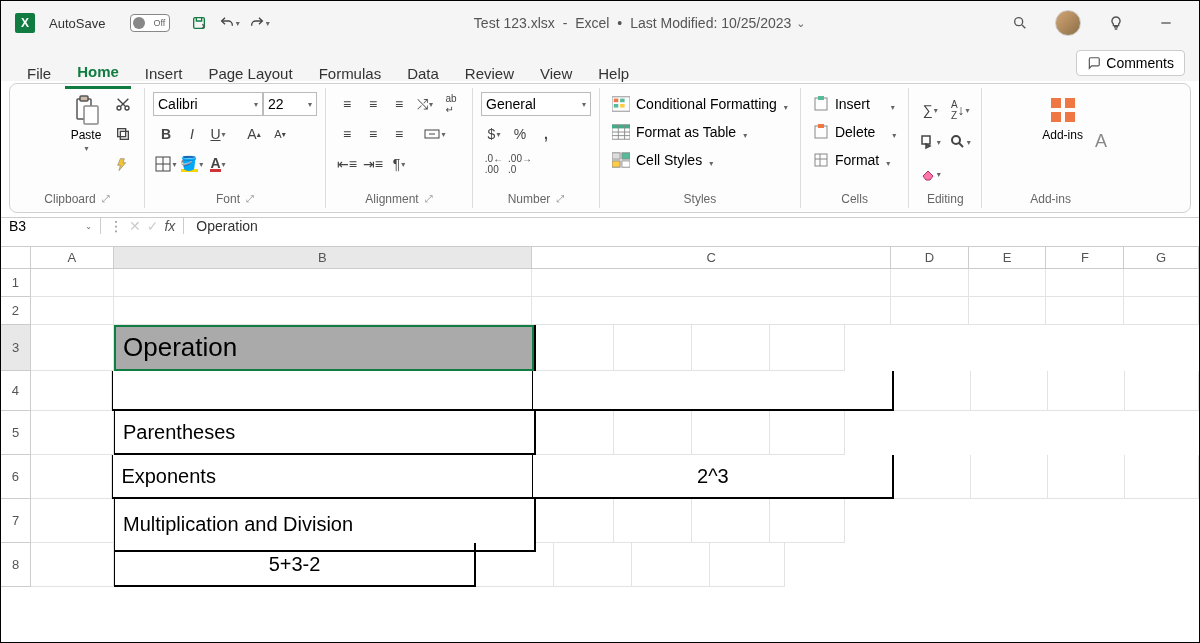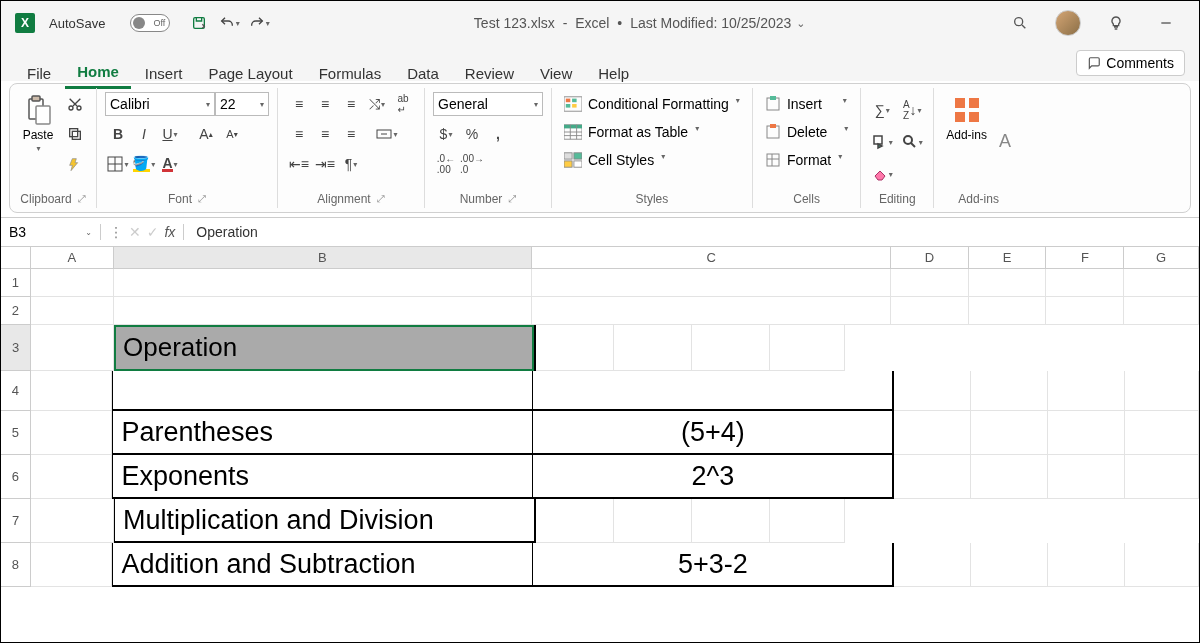--- a/index.html
+++ b/index.html
@@ -1,73 +1,73 @@
 <!DOCTYPE html>
 <html><head>
 <meta charset="utf-8">
 <style>
   *{box-sizing:border-box;margin:0;padding:0;font-family:"Segoe UI",Arial,sans-serif;}
   body{background:#fff;width:1200px;height:643px;overflow:hidden;position:relative;border:1px solid #000;}
   
   .titlebar{display:flex;align-items:center;height:44px;background:#f5f5f5;padding:0 8px;font-size:13px;color:#333;}
   .excel-icon{width:20px;height:20px;background:#107c41;color:#fff;font-weight:bold;font-size:12px;display:flex;align-items:center;justify-content:center;border-radius:2px;margin-right:14px;margin-left:6px;}
   .autosave-group{display:flex;align-items:center;gap:25px;margin-right:14px;}
-  .switch{width:40px;height:18px;border:1px solid #888;border-radius:9px;position:relative;display:flex;align-items:center;background:#fff;}
+  .switch{width:40px;height:18px;border:1px solid #888;border-radius:4px;position:relative;display:flex;align-items:center;background:#fff;}
   .switch .knob{width:12px;height:12px;border-radius:50%;background:#888;margin-left:2px;}
   .switch .off{font-size:9px;color:#666;position:absolute;right:4px;}
   .qat-btn{width:30px;height:30px;display:flex;align-items:center;justify-content:center;color:#444;position:relative;}
   .qat-btn svg{width:16px;height:16px;}
   .title-center{flex:1;text-align:center;color:#555;font-size:14px;display:flex;align-items:center;justify-content:center;gap:4px;}
   .title-right{display:flex;align-items:center;gap:20px;padding-right:10px;}
   .avatar{width:26px;height:26px;border-radius:50%;background:linear-gradient(135deg,#d4a574,#8b6f47);border:1px solid #ccc;}
   
   .tabs{display:flex;align-items:center;height:36px;background:#f5f5f5;padding:0 14px;gap:2px;font-size:15px;}
   .tab{padding:6px 12px;color:#333;cursor:pointer;margin-top:20px;}
   .tab.active{font-weight:600;border-bottom:3px solid #107c41;color:#107c41;}
   .tabs-spacer{flex:1;}
   .comments-btn{border:1px solid #ccc;border-radius:4px;padding:4px 10px;display:flex;align-items:center;gap:5px;font-size:14px;background:#fff;}
   
   .ribbon{display:flex;background:#fdfdfd;border:1px solid #d0d0d0;border-radius:8px;margin:2px 8px 4px 8px;height:130px;align-items:stretch;padding:4px 0;}
   .group{display:flex;flex-direction:column;align-items:center;padding:0 8px;border-right:1px solid #ddd;position:relative;}
   .group:last-child{border-right:none;}
   .group-body{flex:1;display:flex;align-items:flex-start;gap:4px;padding-top:4px;}
   .group-label{font-size:12px;color:#666;padding:2px 0;display:flex;align-items:center;gap:6px;}
   .dialog-launcher{font-size:10px;color:#888;}
-  .bigbtn{display:flex;flex-direction:column;align-items:center;gap:2px;padding:2px 4px;font-size:12px;}
+  .bigbtn{display:flex;flex-direction:column;align-items:center;gap:2px;padding:2px 4px;font-size:12px;margin-left:48px;}
   .bigbtn svg{width:32px;height:32px;}
   .col{display:flex;flex-direction:column;gap:6px;}
   .row{display:flex;align-items:center;gap:0;}
   .smbtn{width:26px;height:24px;display:flex;align-items:center;justify-content:center;color:#444;font-size:14px;}
   .smbtn svg{width:16px;height:16px;}
   .drop-caret{font-size:8px;margin-left:1px;color:#666;}
   select,.combo{height:24px;border:1px solid #bbb;font-size:14px;padding:0 4px;background:#fff;}
   .combo{display:flex;align-items:center;justify-content:space-between;}
-  .txtbtn{display:flex;align-items:flex-start;gap:6px;font-size:14px;padding:2px 4px;white-space:nowrap;}
+  .txtbtn{display:flex;align-items:flex-end;gap:6px;font-size:14px;padding:2px 4px;white-space:nowrap;}
   .under-red{border-bottom:3px solid #d13438;display:inline-block;line-height:12px;}
   .under-yellow{border-bottom:3px solid #ffd500;display:inline-block;line-height:12px;}
   
-  .fbar{display:flex;align-items:center;height:30px;border-top:1px solid #ccc;border-bottom:1px solid #ccc;background:#fff;font-size:14px;}
+  .fbar{display:flex;align-items:flex-start;height:30px;border-top:1px solid #ccc;border-bottom:1px solid #ccc;background:#fff;font-size:14px;}
   .namebox{width:100px;border-right:1px solid #ccc;padding:0 8px;display:flex;align-items:center;justify-content:space-between;}
   .fx-btns{display:flex;align-items:center;gap:6px;padding:0 8px;color:#888;border-right:1px solid #ccc;}
   .fx-btns .fx{font-style:italic;color:#555;}
   .fval{padding:0 12px;color:#333;}
   
   .grid{position:relative;}
   .colheads{display:flex;height:22px;border-bottom:1px solid #ccc;}
   .rowhead{width:30px;border-right:1px solid #ccc;border-bottom:1px solid #ccc;display:flex;align-items:center;justify-content:center;font-size:13px;color:#555;background:#fff;}
   .ch{border-right:1px solid #ccc;display:flex;align-items:center;justify-content:center;font-size:13px;color:#555;background:#fff;}
   .gridrow{display:flex;}
   .cell{border-right:1px solid #e3e3e3;border-bottom:1px solid #e3e3e3;height:100%;}
   .cA{width:83px;} .cB{width:420px;} .cC{width:360px;} .cD{width:78px;} .cE{width:78px;} .cF{width:78px;} .cG{width:75px;}
   .r{height:28px;}
   .r3{height:46px;}
   .r4{height:40px;}
   .rbig{height:44px;}
   .tbl{border:1.5px solid #000;}
-  .tbl .cell{border-right:1.5px solid #000;border-bottom:1.5px solid #000;padding:0 8px;display:flex;align-items:center;font-size:27px;}
+  .tbl .cell{border-right:1.5px solid #000;border-bottom:1.5px solid #000;padding:0 8px;display:flex;align-items:center;font-size:20px;}
   .tbl .hdr{background:#aaa;font-size:26px;}
   .tbl .center{justify-content:center;}
   .selbox{position:absolute;border:2px solid #107c41;pointer-events:none;}
   .colheads .corner{width:30px;border-right:1px solid #ccc;background:#fff;}
   .ch.sel,.rowhead.sel{background:#e8e8e8;}
 </style>
 </head>
 <body>
 
 <div class="titlebar">
@@ -492,21 +492,20 @@
       <div class="cell cE" style="height:40px;"></div>
       <div class="cell cF" style="height:40px;"></div>
       <div class="cell cG" style="height:40px;"></div>
   </div>
 
   <div class="gridrow rbig">
     <div class="rowhead" style="height:44px;">5</div>
     <div class="cell cA" style="height:44px;"></div>
     <div class="tbl" style="display:flex;height:44px;border-top:none;">
       <div class="cell cB">Parentheses</div>
-      <div class="cell cC center">(5+4)</div>
     </div>
     <div class="cell cD" style="height:44px;"></div>
       <div class="cell cE" style="height:44px;"></div>
       <div class="cell cF" style="height:44px;"></div>
       <div class="cell cG" style="height:44px;"></div>
   </div>
 
   <div class="gridrow rbig">
     <div class="rowhead" style="height:44px;">6</div>
     <div class="cell cA" style="height:44px;"></div>
@@ -516,34 +515,33 @@
     </div>
     <div class="cell cD" style="height:44px;"></div>
       <div class="cell cE" style="height:44px;"></div>
       <div class="cell cF" style="height:44px;"></div>
       <div class="cell cG" style="height:44px;"></div>
   </div>
 
   <div class="gridrow rbig">
     <div class="rowhead" style="height:44px;">7</div>
     <div class="cell cA" style="height:44px;"></div>
-    <div class="tbl" style="display:flex;height:44px;border-top:none;flex-direction:column;">
+    <div class="tbl" style="display:flex;height:53px;border-top:none;flex-direction:column;">
       <div class="cell cB">Multiplication and Division</div>
     </div>
     <div class="cell cD" style="height:44px;"></div>
       <div class="cell cE" style="height:44px;"></div>
       <div class="cell cF" style="height:44px;"></div>
       <div class="cell cG" style="height:44px;"></div>
   </div>
 
   <div class="gridrow rbig">
     <div class="rowhead" style="height:44px;">8</div>
     <div class="cell cA" style="height:44px;"></div>
     <div class="tbl" style="display:flex;height:44px;border-top:none;">
-      <div class="cell cB">Addition and Subtraction</div>
       <div class="cell cC center">5+3-2</div>
     </div>
     <div class="cell cD" style="height:44px;"></div>
       <div class="cell cE" style="height:44px;"></div>
       <div class="cell cF" style="height:44px;"></div>
       <div class="cell cG" style="height:44px;"></div>
   </div>
 
   <div class="selbox" style="left:113px;top:78px;width:420px;height:46px;"></div>
 </div>

